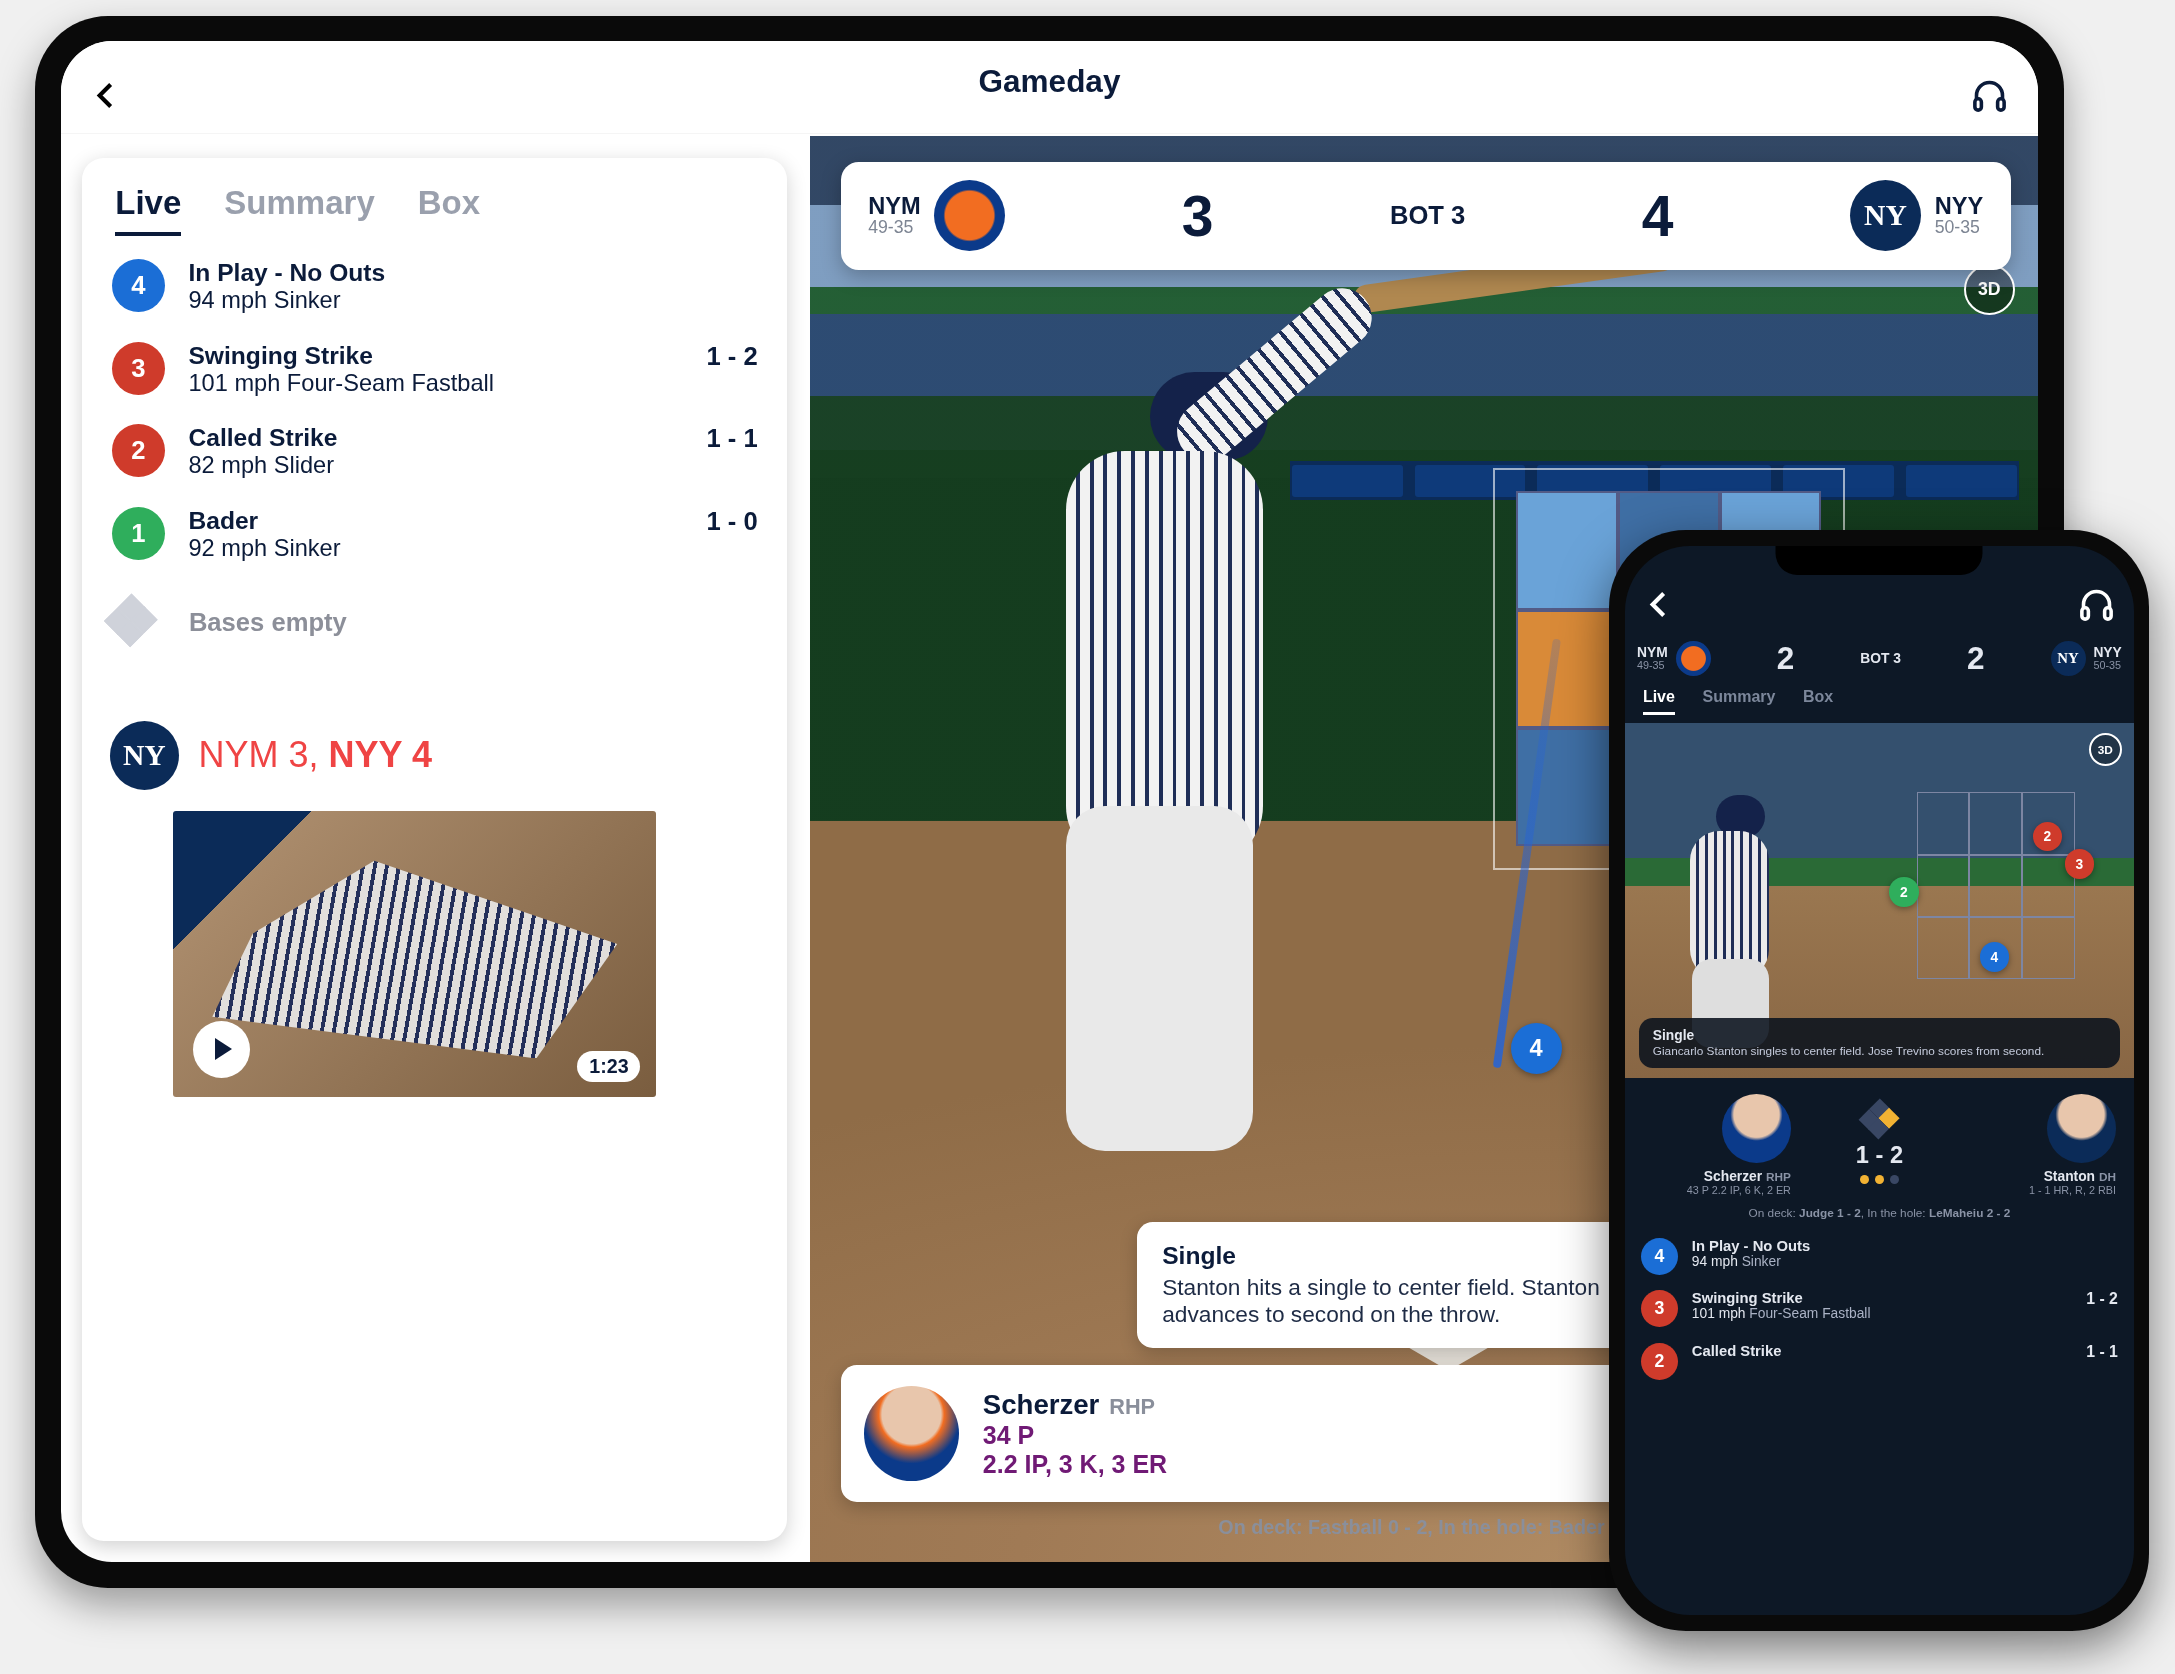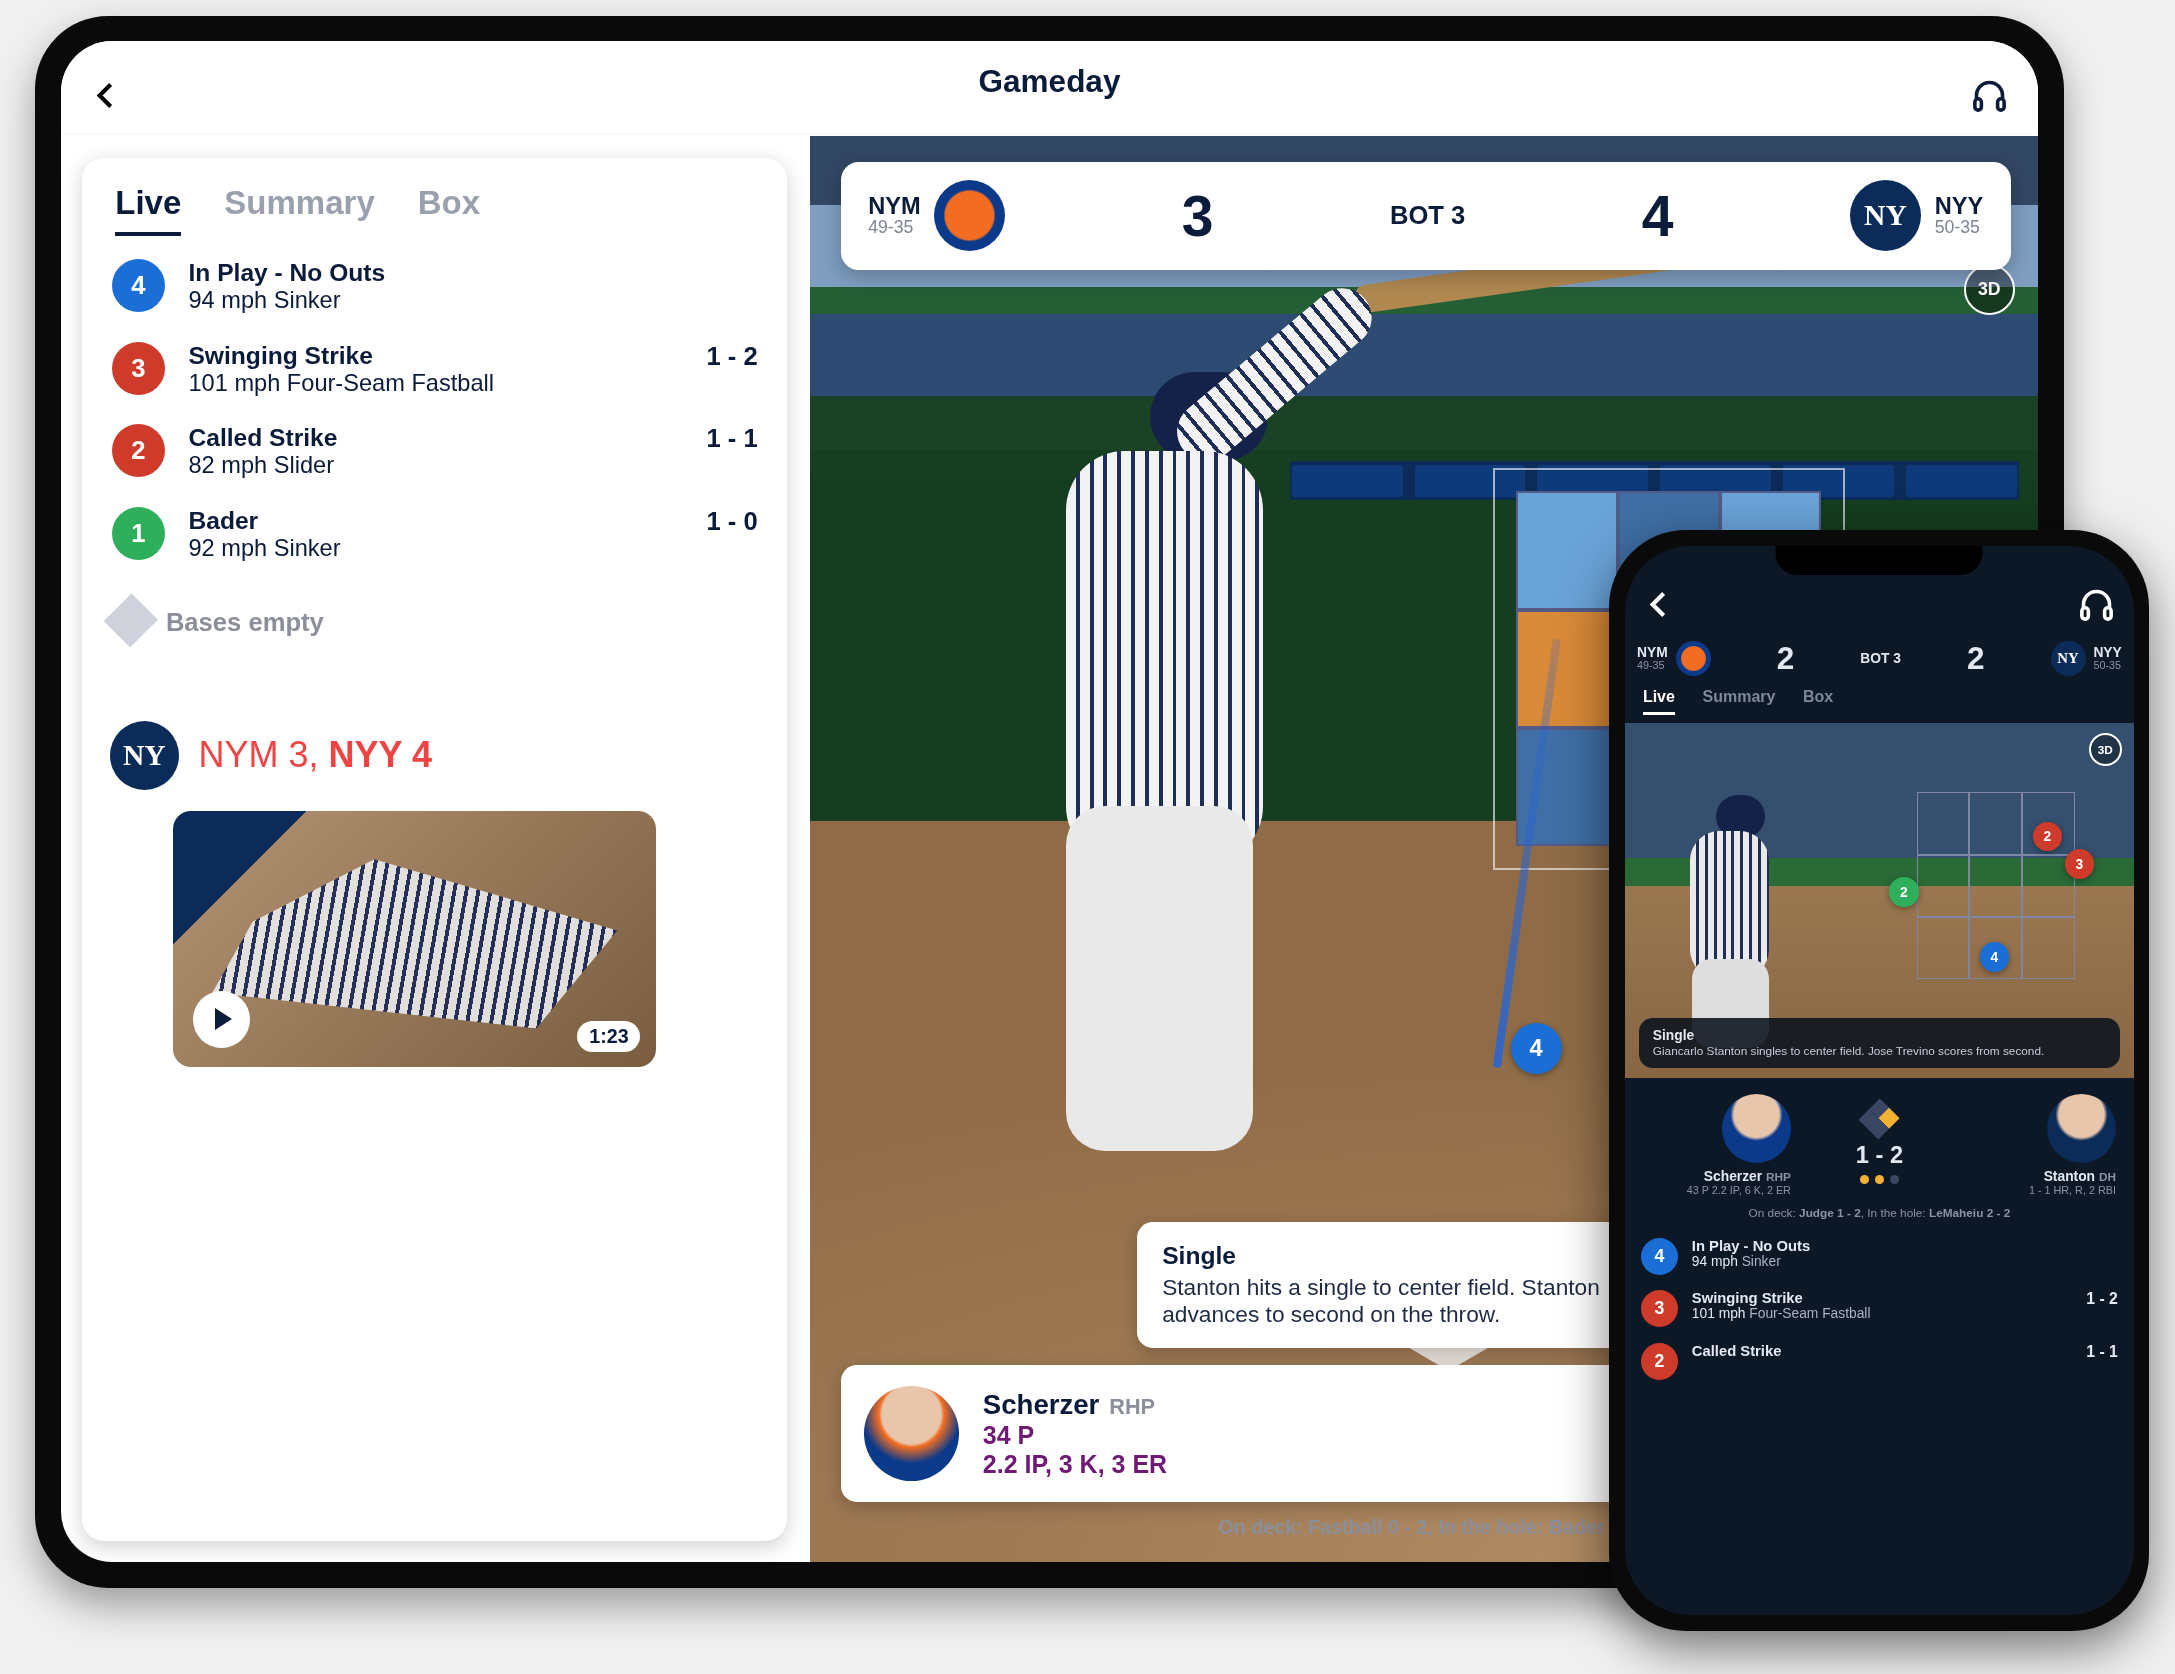--- a/index.html
+++ b/index.html
@@ -72,36 +72,36 @@
   .live-card{position:absolute;left:21.7px;top:21.7px;width:705px;bottom:21.7px;background:#fff;border-radius:21.7px;box-shadow:0 5.9px 19.7px rgba(0,0,0,.18);overflow:hidden}
   .tabs{display:flex;gap:43px;padding:25.6px 33px 9.9px;font-size:33px;font-weight:700;color:#9aa0ad}
   .tabs .active{color:#0b1b3a;border-bottom:4.9px solid #0b1b3a;padding-bottom:9.9px}
   .pitch-row{display:flex;align-items:flex-start;padding:13.8px 29.6px;gap:23.6px}
   .pitch-row .num{width:53px;height:53px;border-radius:50%;color:#fff;display:flex;align-items:center;justify-content:center;font-weight:800;font-size:25.6px}
   .pitch-row .txt{flex:1}
   .pitch-row .t1{font-weight:800;font-size:24.6px;color:#0b1b3a}
   .pitch-row .t2{font-size:23.6px;color:#0b1b3a}
   .pitch-row .t2 b{font-weight:400}
   .pitch-row .ct{font-weight:800;font-size:25.6px;color:#0b1b3a}
-  .bases-row{display:flex;align-items:center;gap:15px;padding:13.8px 29.6px;color:#8c8f99;font-weight:700;font-size:25.6px;margin-top:13.8px}
+  .bases-row{display:flex;align-items:center;gap:38px;padding:13.8px 29.6px;color:#8c8f99;font-weight:700;font-size:25.6px;margin-top:13.8px}
   .bases{width:39px;height:39px;display:inline-flex;flex-wrap:wrap;transform:rotate(45deg)}
   .bases span{width:50%;height:50%;border:2px solid #cfd2da;background:#cfd2da;margin:-1px}
   .sep{height:39px}
 
   .score-row{display:flex;align-items:center;gap:19.7px;padding:3.9px 27.6px;margin-top:21.7px}
   .ny-logo{width:69px;height:69px;border-radius:50%;background:#0b2b58;color:#fff;display:flex;align-items:center;justify-content:center;font-family:Georgia,serif;font-weight:900;font-size:29.6px}
   .score-line{font-size:36px;color:#ef4444}
   .score-line b{font-weight:900}
 
   .play{display:flex;gap:17.7px;padding:17.7px 25.6px 3.9px}
   .avatar{width:57px;height:57px;border-radius:50%;background:radial-gradient(circle at 50% 30%,#e8c6ac 30%,#0b2b58 34%)}
   .pill{display:inline-block;border:2px solid #1b6ed6;color:#1b6ed6;border-radius:984px;padding:3px 13.8px;font-weight:800;font-size:19.7px;margin-bottom:5.9px}
   .play p{margin:0;font-size:25.6px;line-height:31.5px;color:#0b1b3a;max-width:493px}
 
-  .video-thumb{position:relative;margin:17.7px 0 0 91px;width:483px;height:256px;border-radius:18px;background:linear-gradient(135deg,#0b2b58 0%,#0b2b58 18%,#a98a6a 18%,#7a5d3f 100%);overflow:hidden}
+  .video-thumb{position:relative;margin:17.7px 0 0 91px;width:483px;height:286px;border-radius:3px;background:linear-gradient(135deg,#0b2b58 0%,#0b2b58 18%,#a98a6a 18%,#7a5d3f 100%);overflow:hidden}
   .video-thumb .sw{position:absolute;left:39px;top:39px;right:39px;bottom:39px;background:repeating-linear-gradient(100deg,#eaeaea 0 7.9px,#17275a 7.9px 11.8px);clip-path:polygon(10% 40%,40% 5%,100% 45%,80% 100%,0 80%);opacity:.9}
   .playbtn{position:absolute;left:19.7px;bottom:19.7px;width:57px;height:57px;border-radius:50%;background:#fff;display:flex;align-items:center;justify-content:center}
   .playbtn:after{content:"";border-left:17.7px solid #0b1b3a;border-top:11.8px solid transparent;border-bottom:11.8px solid transparent;margin-left:3.9px}
   .dur{position:absolute;right:15.8px;bottom:15.8px;background:#fff;border-radius:984px;padding:3.9px 11.8px;font-weight:800;font-size:19.7px}
 
   
   .scorebar{position:absolute;left:780px;right:27.6px;top:25.6px;height:108px;background:#fff;border-radius:17.7px;box-shadow:0 5.9px 19.7px rgba(0,0,0,.25);display:flex;align-items:center;justify-content:space-between;padding:0 27.6px;gap:21.7px}
   .team{display:flex;align-items:center;gap:13.8px}
   .team .info{display:flex;flex-direction:column;line-height:1}
   .team .abbr{font-weight:800;font-size:23.6px}

